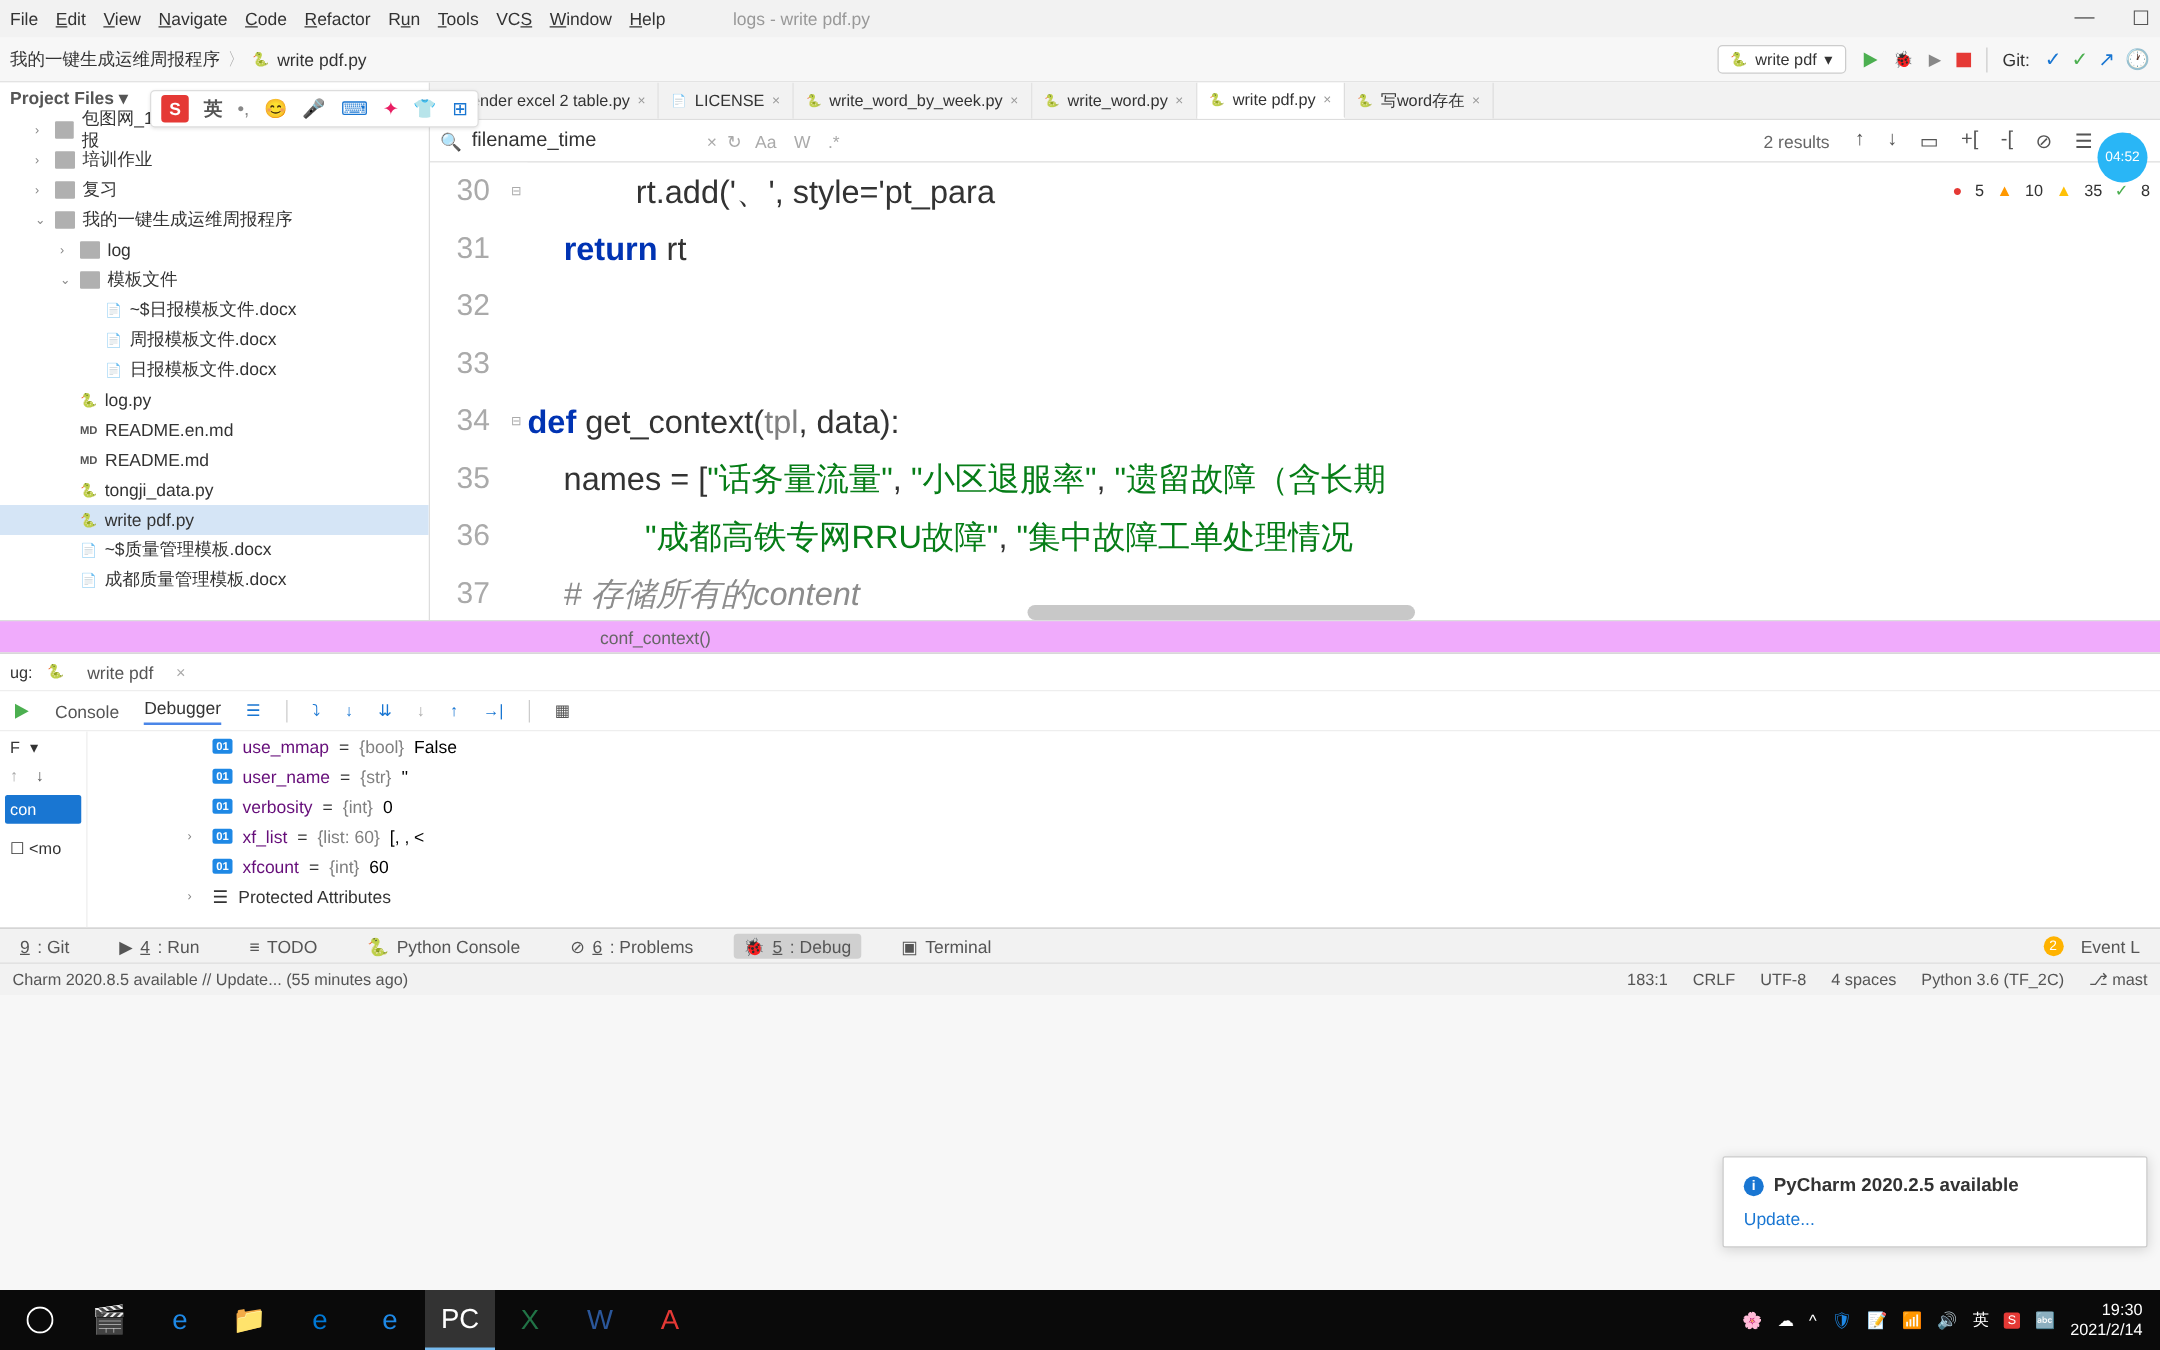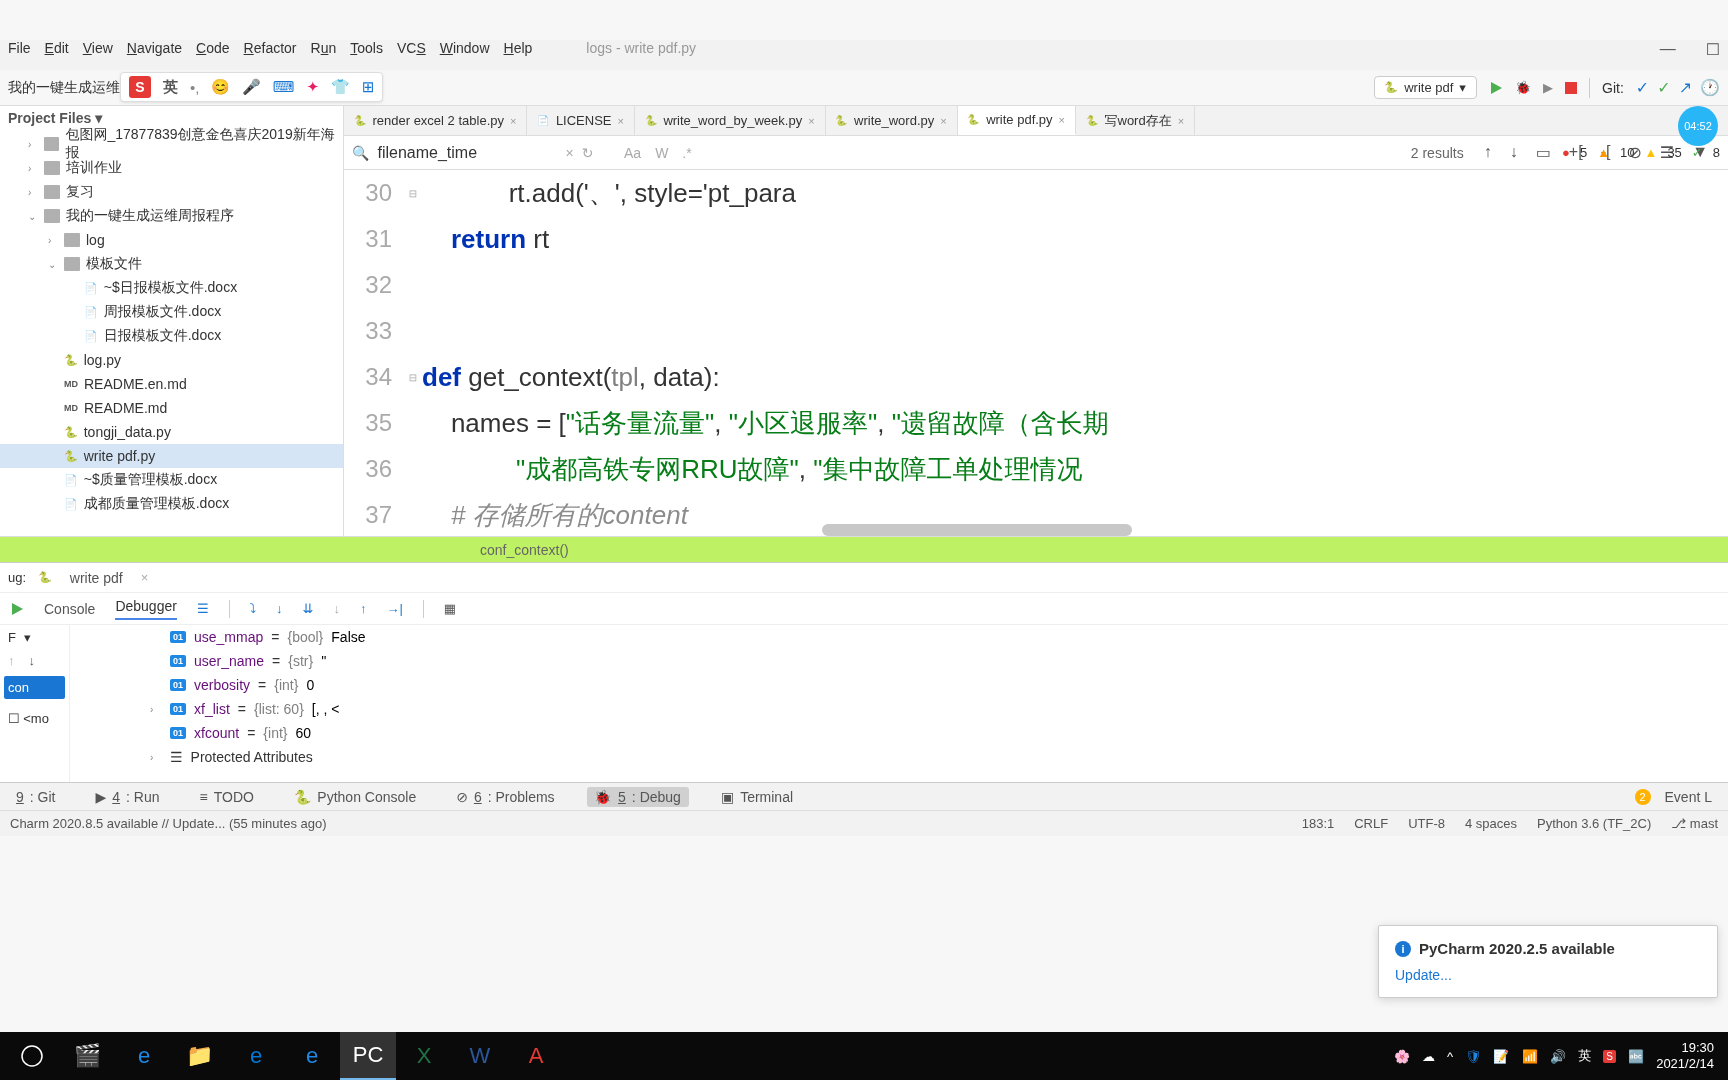--- a/index.html
+++ b/index.html
@@ -1,19 +1,19 @@
 <!DOCTYPE html>
 <html><head>
 <meta charset="utf-8">
 <style>
 * { margin: 0; padding: 0; box-sizing: border-box; font-family: "Segoe UI", Arial, sans-serif; }
 body { background: #f7f7f7; width: 1728px; height: 1080px; overflow: hidden; font-size: 13px; color: #333; }
 
 
-.menubar { height: 30px; display: flex; align-items: flex-start; padding: 0 8px; background: #f2f2f2; gap: 14px; margin-top: 40px; }
+.menubar { height: 30px; display: flex; align-items: center; padding: 0 8px; background: #f2f2f2; gap: 14px; }
 .menubar .menu-item { font-size: 14px; cursor: pointer; }
 .menubar .menu-item u { text-decoration: underline; }
 .menubar .title { color: #999; margin-left: 40px; font-size: 14px; }
 .menubar .wincontrols { margin-left: auto; display: flex; gap: 30px; font-size: 16px; color: #555; }
 
 
 .toolbar { height: 36px; display: flex; align-items: center; padding: 0 8px; background: #f7f7f7; border-bottom: 1px solid #ddd; }
 .breadcrumb { display: flex; align-items: center; gap: 6px; font-size: 14px; }
 .breadcrumb .crumb { color: #333; }
 .breadcrumb .sep { color: #aaa; }
@@ -73,21 +73,21 @@
 .comment { color: #8c8c8c; font-style: italic; }
 .hl-param { color: #808080; }
 
 .code-status { position: absolute; top: 145px; right: 8px; display: flex; gap: 10px; font-size: 13px; align-items: center; }
 .code-status .err { color: #e53935; }
 .code-status .warn { color: #ff9800; }
 .code-status .weak { color: #ffc107;}
 
 .timer-badge { position: absolute; top: 106px; right: 10px; width: 40px; height: 40px; background: #29b6f6; border-radius: 50%; color: #fff; font-size: 11px; display: flex; align-items: center; justify-content: center; z-index: 20; }
 
-.breadcrumb-bottom { height: 26px; border-top: 1px solid #ddd; padding-left: 480px; font-size: 14px; color: #666; display: flex; align-items: center; background: #bef264; }
+.breadcrumb-bottom { height: 26px; border-top: 1px solid #ddd; padding-left: 480px; font-size: 14px; color: #666; display: flex; align-items: center; background: #f0abfc; }
 
 
 .debug-panel { border-top: 1px solid #ccc; background: #fff; height: 220px; display: flex; flex-direction: column; }
 .debug-header { height: 30px; display: flex; align-items: center; padding: 0 8px; gap: 12px; border-bottom: 1px solid #eee; }
 .debug-tab { font-size: 14px; color: #555; padding: 4px 6px; }
 .debug-tools { height: 32px; display: flex; align-items: center; padding: 0 10px; gap: 20px; border-bottom: 1px solid #eee; }
 .debug-tools .console-lbl { font-size: 14px; color: #555; }
 .debug-tools .debugger-lbl { font-size: 14px; color: #333; border-bottom: 2px solid #4a86e8; padding-bottom: 4px; }
 
 .debug-body { display: flex; flex: 1; overflow: hidden; }
@@ -328,21 +328,21 @@
         </div>
       </div>
 
     <div class="findbar">
       <div class="search-box">
         <span style="color:#888;">🔍</span>
         <input class="search-input" value="filename_time" style="">
         <span style="color:#aaa;">×</span>
         <span style="color:#aaa;">↻</span>
       </div>
-      <span style="color:#aaa;margin-left:20px;text-align:right;">Aa</span>
+      <span style="color:#aaa;text-align:right;">Aa</span>
       <span style="color:#aaa;margin-left:14px;">W</span>
       <span style="color:#aaa;margin-left:14px;">.*</span>
       <span class="results">2 results</span>
       <div class="find-actions">
         <span>↑</span>
         <span>↓</span>
         <span>▭</span>
         <span>+[</span>
         <span>-[</span>
         <span>⊘</span>

